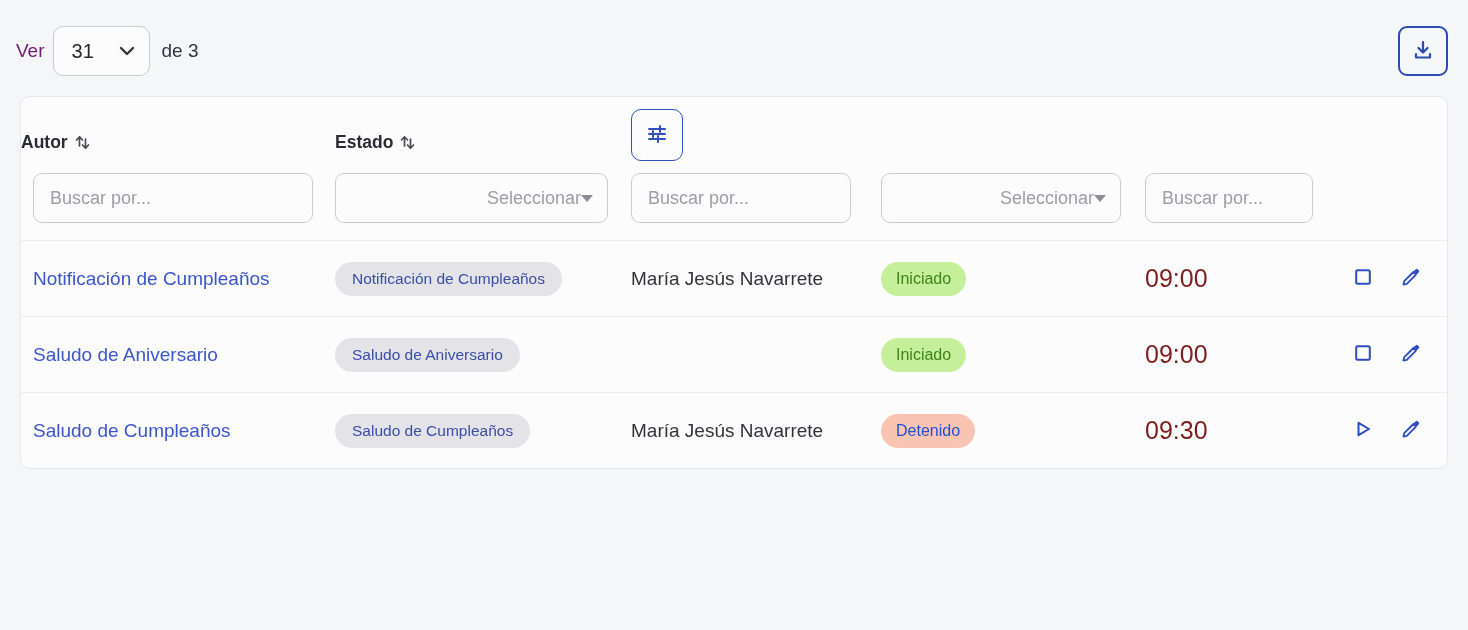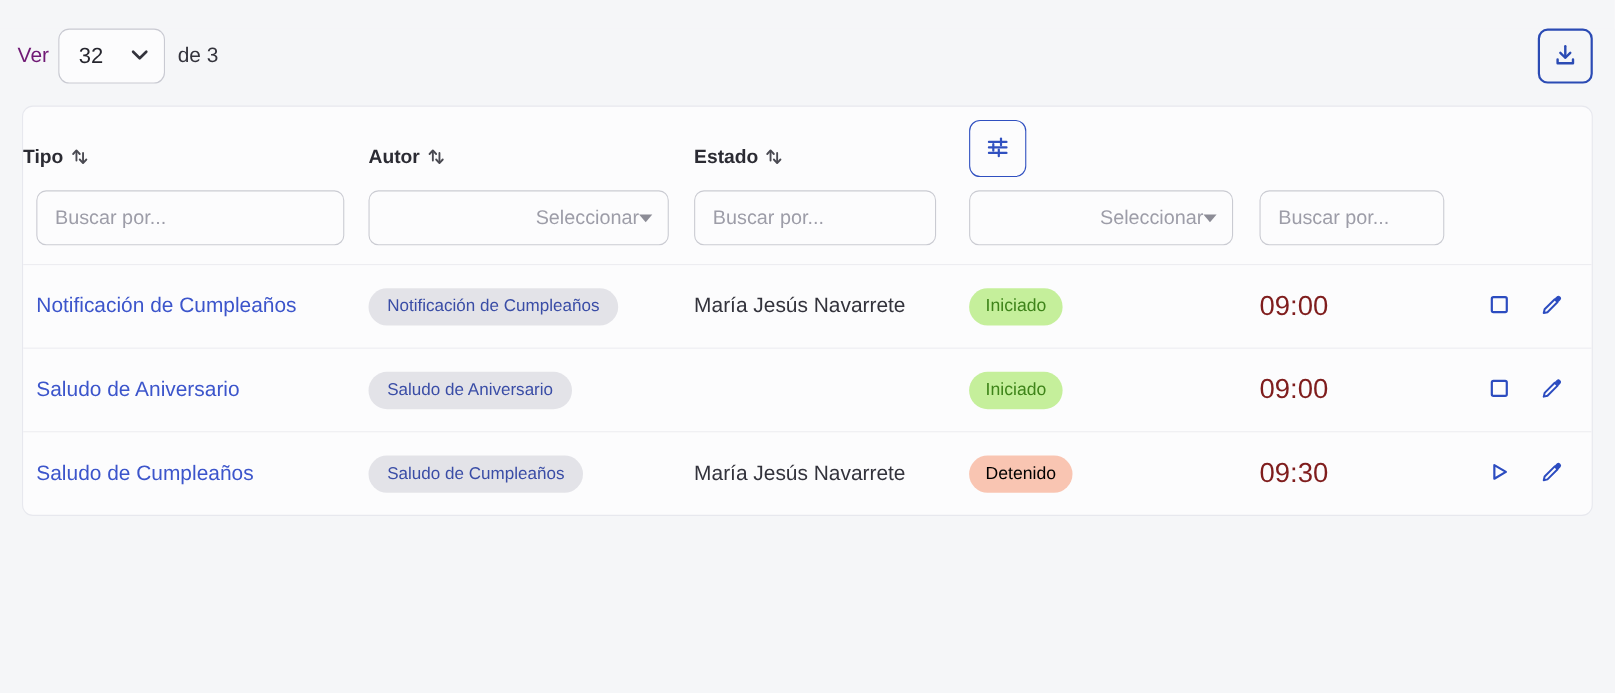--- a/index.html
+++ b/index.html
@@ -148,42 +148,42 @@
     white-space:nowrap;
   }
   .author-text { font-size:19px; color:#33333c; }
   .status-badge {
     display:inline-block;
     font-size:16px;
     padding:8px 15px;
     border-radius:17px;
   }
   .status-started { background:#c5ef9b; color:#3e8419; }
-  .status-stopped { background:#f9c5b2; color:#000000; }
+  .status-stopped { background:#f9c5b2; color:#1d4ed8; }
   .time-text { font-size:25px; color:#7f1d1d; }
   .actions { display:flex; align-items:center; gap:28px; padding-left:16px; }
   .icon-btn { background:none; border:none; cursor:pointer; display:flex; align-items:center; padding:0; }
 
   
   .bottom-edge {
     position:absolute; bottom:0; left:0;
     width:100%; height:2px;
     background:#23252b;
   }
 </style>
 </head>
 <body>
 
 <div class="screen">
 
 
   <div class="controls">
     <span class="ver-label">Ver</span>
     <div class="page-size-select">
-      <span class="val">32</span>
+      <span class="val">31</span>
       <span>
         <svg width="16" height="10" viewBox="0 0 16 10">
             <polyline points="2,2 8,8 14,2" fill="none" stroke="#33333c" stroke-width="2.4" stroke-linecap="round" stroke-linejoin="round"></polyline>
           </svg>
       </span>
     </div>
     <span class="total-label">de 3</span>
     <button class="download-btn">
       <span>
         <svg width="22" height="22" viewBox="0 0 22 22">
@@ -192,31 +192,20 @@
           <path d="M4 15 v3.5 h14 V15" fill="none" stroke="#2b4bb4" stroke-width="2.2" stroke-linecap="round" stroke-linejoin="round"></path>
         </svg>
       </span>
     </button>
   </div>
 
   <div class="table-card">
 
     <div class="grid-row thead">
       <div class="cell th">
-        <span>Tipo</span>
-        <span class="sort-icon">
-          <svg width="15" height="17" viewBox="0 0 15 17">
-            <line x1="4.5" y1="3.5" x2="4.5" y2="12" stroke="#4a4a52" stroke-width="1.7" stroke-linecap="round"></line>
-            <polyline points="1.5,6 4.5,2.8 7.5,6" fill="none" stroke="#4a4a52" stroke-width="1.7" stroke-linecap="round" stroke-linejoin="round"></polyline>
-            <line x1="10.5" y1="5" x2="10.5" y2="13.5" stroke="#4a4a52" stroke-width="1.7" stroke-linecap="round"></line>
-            <polyline points="7.5,11 10.5,14.2 13.5,11" fill="none" stroke="#4a4a52" stroke-width="1.7" stroke-linecap="round" stroke-linejoin="round"></polyline>
-          </svg>
-        </span>
-      </div>
-      <div class="cell th">
         <span>Autor</span>
         <span class="sort-icon">
           <svg width="15" height="17" viewBox="0 0 15 17">
             <line x1="4.5" y1="3.5" x2="4.5" y2="12" stroke="#4a4a52" stroke-width="1.7" stroke-linecap="round"></line>
             <polyline points="1.5,6 4.5,2.8 7.5,6" fill="none" stroke="#4a4a52" stroke-width="1.7" stroke-linecap="round" stroke-linejoin="round"></polyline>
             <line x1="10.5" y1="5" x2="10.5" y2="13.5" stroke="#4a4a52" stroke-width="1.7" stroke-linecap="round"></line>
             <polyline points="7.5,11 10.5,14.2 13.5,11" fill="none" stroke="#4a4a52" stroke-width="1.7" stroke-linecap="round" stroke-linejoin="round"></polyline>
           </svg>
         </span>
       </div>

